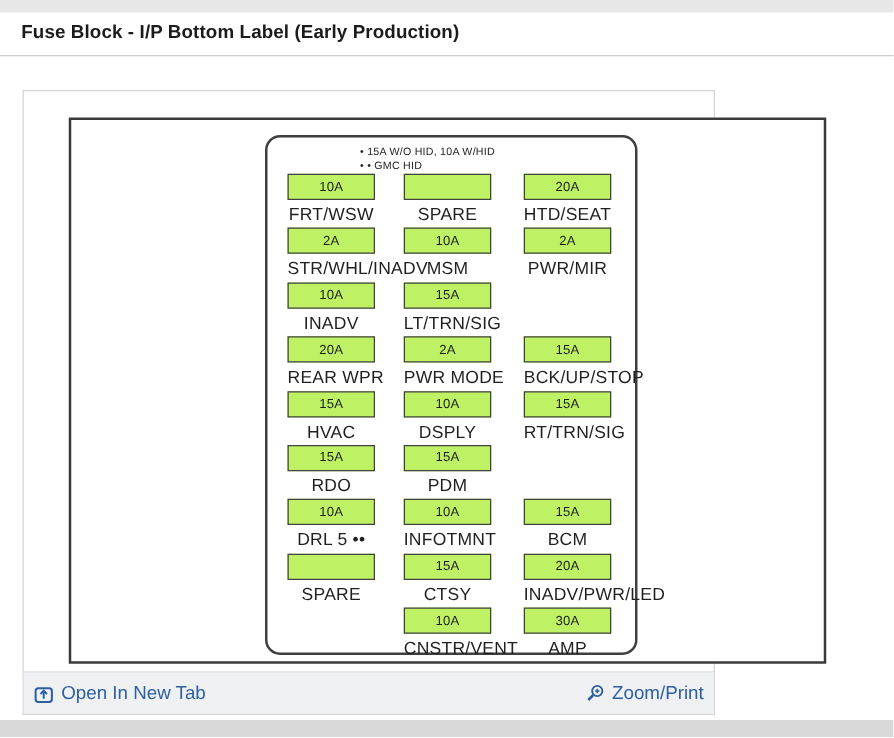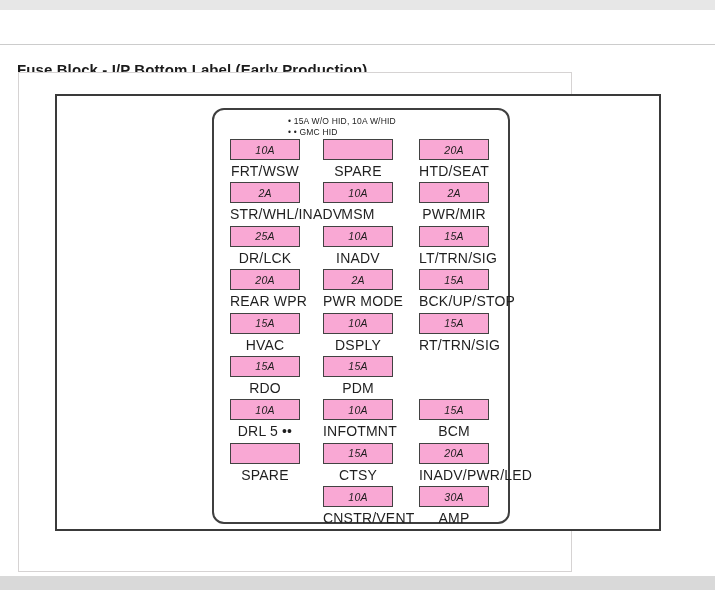--- a/index.html
+++ b/index.html
@@ -5,44 +5,44 @@
   * { margin:0; padding:0; box-sizing:border-box; }
   html,body { width:715px; height:590px; background:#ffffff;
               font-family:"Liberation Sans", sans-serif; }
   #screen { position:relative; width:715px; height:590px; background:#fff; overflow:hidden; }
 
   .edge-strip { position:absolute; left:0; right:0; background:#e7e7e7; }
   #top-strip { top:0; height:10px; }
   #bottom-strip { top:576px; height:14px; background:#d9d9d9; }
 
   #page-title { position:absolute; left:17px; top:17px; font-size:15px; font-weight:bold;
-                color:#1b1b1b; letter-spacing:.1px;margin-top:44px; }
+                color:#1b1b1b; letter-spacing:.1px; }
   #title-rule { position:absolute; left:0; right:0; top:44px; border-top:1px solid #cccccc; }
 
   #content-card { position:absolute; left:18px; top:72px; width:554px; height:500px;
                   background:#fff; border:1px solid #d6d3d3; }
 
   #image-panel { position:absolute; left:36px; top:21px; width:606px; height:437px;
                  background:#fff; border:2px solid #3a3a3a; }
 
   #fuse-diagram { position:absolute; left:155px; top:12px; width:298px; height:416px;
                   border:2px solid #3f3f3f; border-radius:12px; background:#fff; }
 
   #diagram-notes { position:absolute; left:74px; top:6px; font-size:8.5px; line-height:11px;
                    color:#222; letter-spacing:.2px; }
 
   #fuse-grid { position:absolute; left:0; top:29px; right:0; }
   .row { display:flex; height:43.4px; padding-left:16px; align-items:flex-start; }
   .cell { width:70px; flex:0 0 70px; }
   .cell:nth-child(2) { margin-left:23px; }
   .cell:nth-child(3) { margin-left:26px; }
   .cell.ghost { visibility:hidden; }
-  .fbox { width:70px; height:21px; border:1.5px solid #424242; background:#f9a8d4;
+  .fbox { width:70px; height:21px; border:1.5px solid #424242; background:#bef264;
           display:flex; align-items:center; justify-content:center;
-          font-size:10.5px; color:#1d1d1d; letter-spacing:.2px;font-style:italic; }
+          font-size:10.5px; color:#1d1d1d; letter-spacing:.2px; }
   .flabel { margin-top:3px; width:70px; text-align:center; white-space:nowrap;
             font-size:14px; color:#1f1f1f; letter-spacing:.2px; }
 
   #footer-bar { position:absolute; left:0; right:0; bottom:0; height:34px;
                 background:#eef0f2; border-top:1px solid #dfe2e5;
                 display:flex; align-items:center; justify-content:space-between;
                 padding:0 8px; }
   .footer-link { display:inline-flex; align-items:center; gap:6px; color:#2d5f9f;
                  font-size:15px; text-decoration:none; cursor:pointer; }
   .footer-link svg { display:block; }
@@ -95,24 +95,20 @@
               <div class="flabel">MSM</div>
             </div>
             <div class="cell">
               <div class="fbox">2A</div>
               <div class="flabel">PWR/MIR</div>
             </div>
           </div>
 
           <div class="row">
             <div class="cell">
-              <div class="fbox">25A</div>
-              <div class="flabel">DR/LCK</div>
-            </div>
-            <div class="cell">
               <div class="fbox">10A</div>
               <div class="flabel">INADV</div>
             </div>
             <div class="cell">
               <div class="fbox">15A</div>
               <div class="flabel">LT/TRN/SIG</div>
             </div>
           </div>
 
           <div class="row">
@@ -198,18 +194,40 @@
             <div class="cell">
               <div class="fbox">30A</div>
               <div class="flabel">AMP</div>
             </div>
           </div>
 
         </div>
       </div>
     </div>
 
+    <div id="footer-bar">
+      <a class="footer-link">
+        <span>
+          <svg width="16" height="16" viewBox="0 0 16 16" fill="none" stroke="#2d5f9f" stroke-width="1.6">
+            <rect x="1.5" y="3.5" width="13" height="11" rx="2.2"></rect>
+            <path d="M8 12 V6"></path>
+            <path d="M5.4 8.2 L8 5.6 L10.6 8.2"></path>
+          </svg>
+        </span>
+        <span>Open In New Tab</span>
+      </a>
+      <a class="footer-link">
+        <span>
+          <svg width="16" height="16" viewBox="0 0 16 16" fill="none" stroke="#2d5f9f" stroke-width="1.5">
+            <circle cx="9.8" cy="5.8" r="4.1"></circle>
+            <path d="M8 5.8 H11.6 M9.8 4 V7.6" stroke-width="1.2"></path>
+            <path d="M6.6 9 L2.6 13" stroke-width="2"></path>
+          </svg>
+        </span>
+        <span>Zoom/Print</span>
+      </a>
+    </div>
 
   </div>
 
   <div id="bottom-strip" class="edge-strip"></div>
 
 </div>
 
 </body></html>

